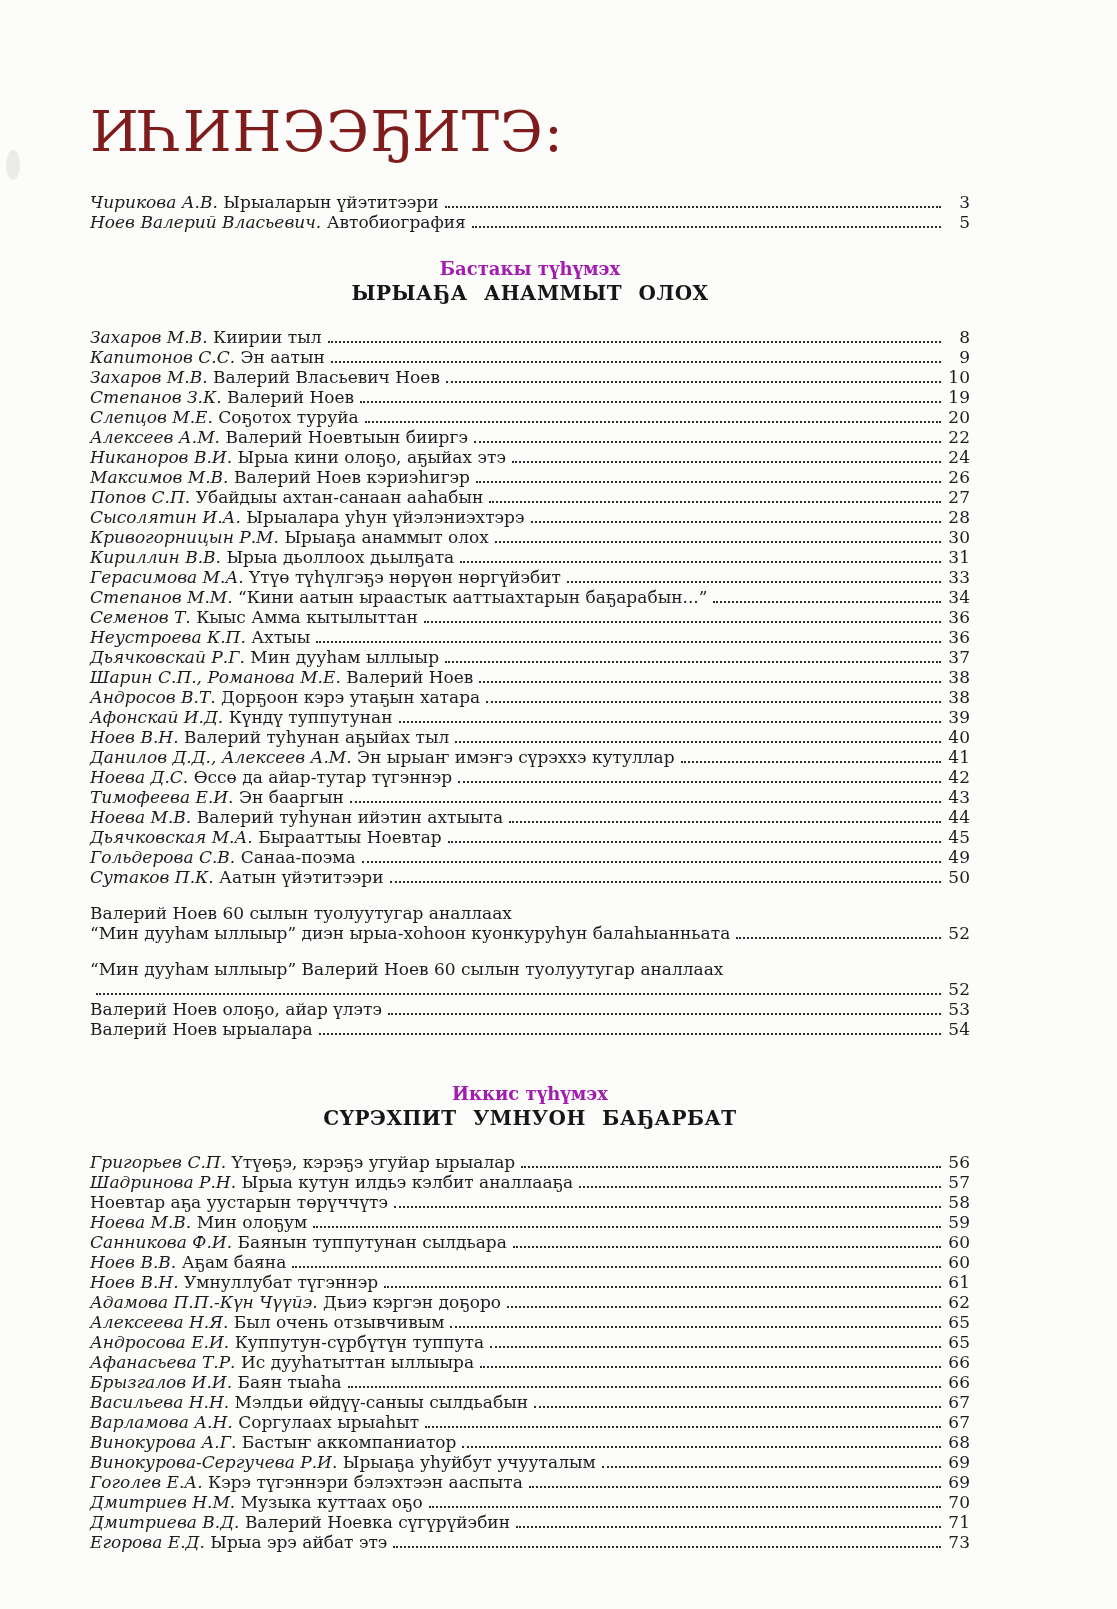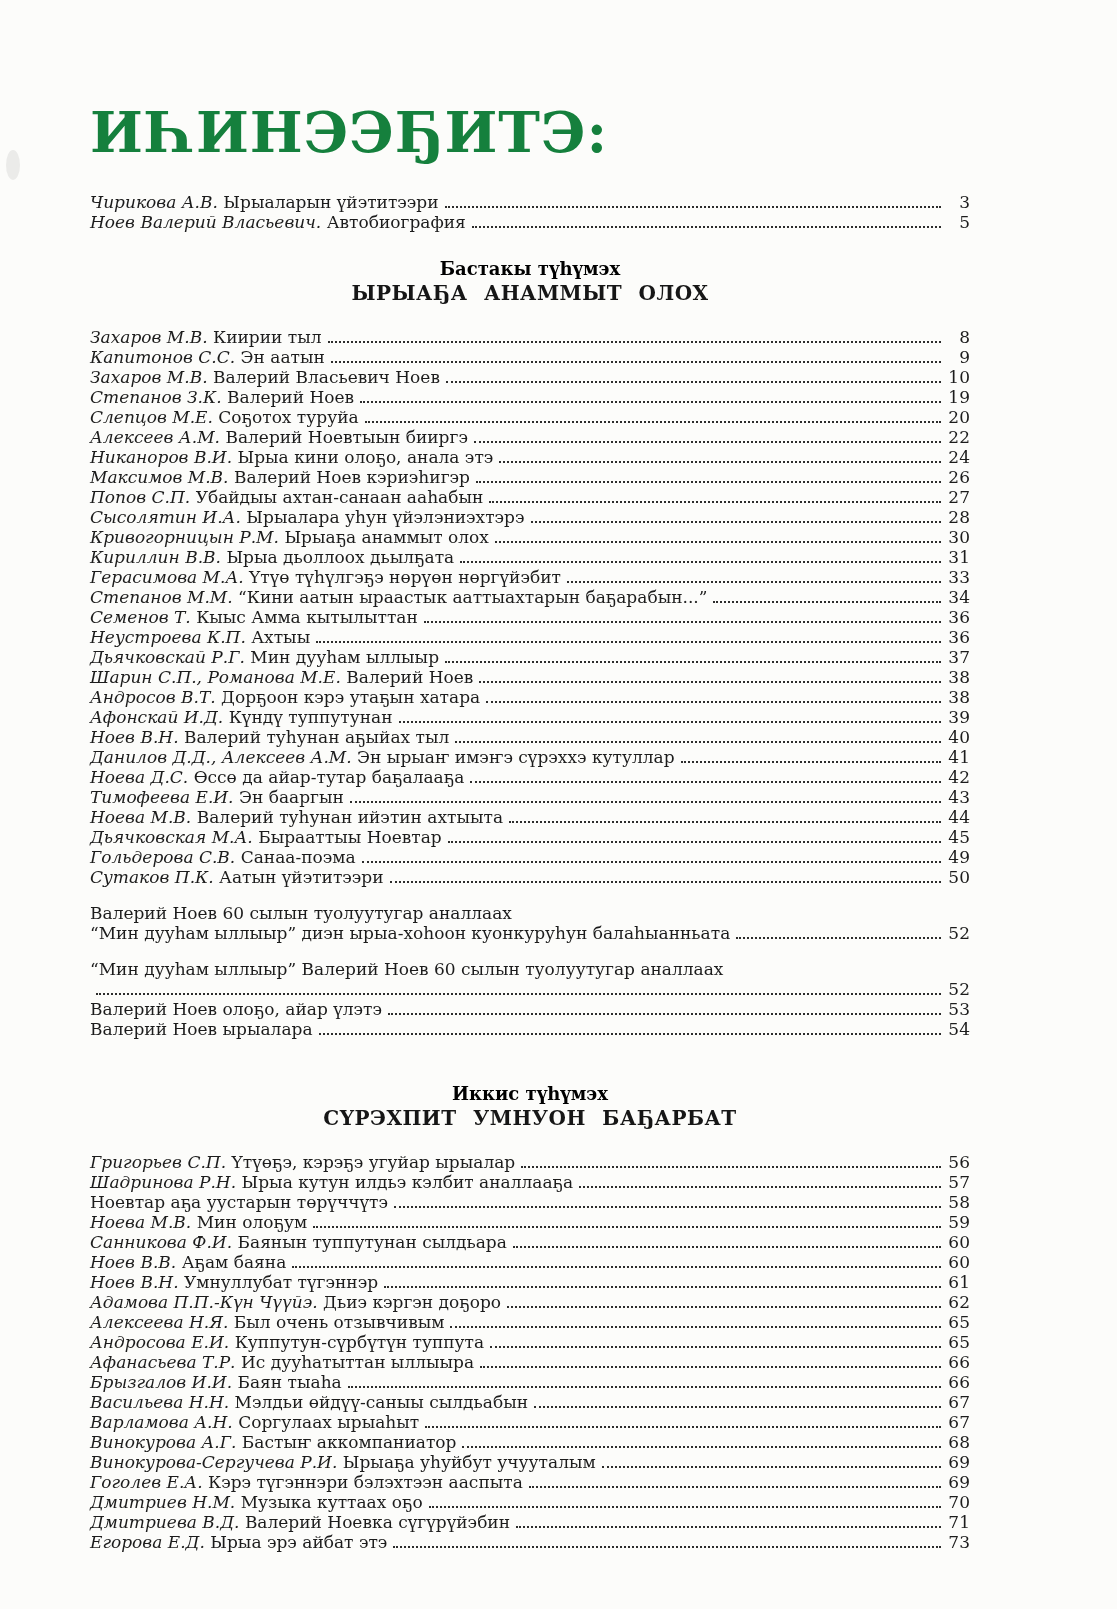--- a/index.html
+++ b/index.html
@@ -14,38 +14,38 @@
     margin: 0 auto;
     background: #fcfcfa;
     box-sizing: border-box;
     padding: 100px 147px 0 90px;
     font-family: "DejaVu Serif", "Liberation Serif", serif;
     color: #1c1c1c;
     overflow: hidden;
   }
   .page-title {
     font-size: 56px;
-    font-weight: 700;
+    font-weight: 400;
     letter-spacing: 1px;
     margin: 0 0 28px 0;
     line-height: 1.15;
-    color: #15803d;
+    color: #7f1d1d;
   }
   .group-heading {
     text-align: center;
     margin: 26px 0 20px 0;
   }
   .g2 .group-heading {
     margin-top: 44px;
   }
   .heading-sub {
     font-size: 18px;
     font-weight: 700;
     line-height: 22px;
-    color: #000000;
+    color: #a21caf;
   }
   .heading-main {
     font-size: 20px;
     font-weight: 700;
     line-height: 27px;
     letter-spacing: 0.5px;
     word-spacing: 0.45em;
     color: #161616;
   }
   .entries { margin: 0; }
@@ -178,21 +178,21 @@
       <span class="author">Алексеев А.М.</span>
       <span class="title">Валерий Ноевтыын бииргэ</span>
       <span class="leader"></span>
       <span class="pagenum">22</span>
     </div>
   </div>
 
   <div class="entry">
     <div class="entry-line">
       <span class="author">Никаноров В.И.</span>
-      <span class="title">Ырыа кини олоҕо, анала этэ</span>
+      <span class="title">Ырыа кини олоҕо, аҕыйах этэ</span>
       <span class="leader"></span>
       <span class="pagenum">24</span>
     </div>
   </div>
 
   <div class="entry">
     <div class="entry-line">
       <span class="author">Максимов М.В.</span>
       <span class="title">Валерий Ноев кэриэһигэр</span>
       <span class="leader"></span>
@@ -322,21 +322,21 @@
       <span class="author">Данилов Д.Д., Алексеев А.М.</span>
       <span class="title">Эн ырыаҥ имэҥэ сүрэххэ кутуллар</span>
       <span class="leader"></span>
       <span class="pagenum">41</span>
     </div>
   </div>
 
   <div class="entry">
     <div class="entry-line">
       <span class="author">Ноева Д.С.</span>
-      <span class="title">Өссө да айар-тутар баҕалааҕа</span>
+      <span class="title">Өссө да айар-тутар түгэннэр</span>
       <span class="leader"></span>
       <span class="pagenum">42</span>
     </div>
   </div>
 
   <div class="entry">
     <div class="entry-line">
       <span class="author">Тимофеева Е.И.</span>
       <span class="title">Эн бааргын</span>
       <span class="leader"></span>

